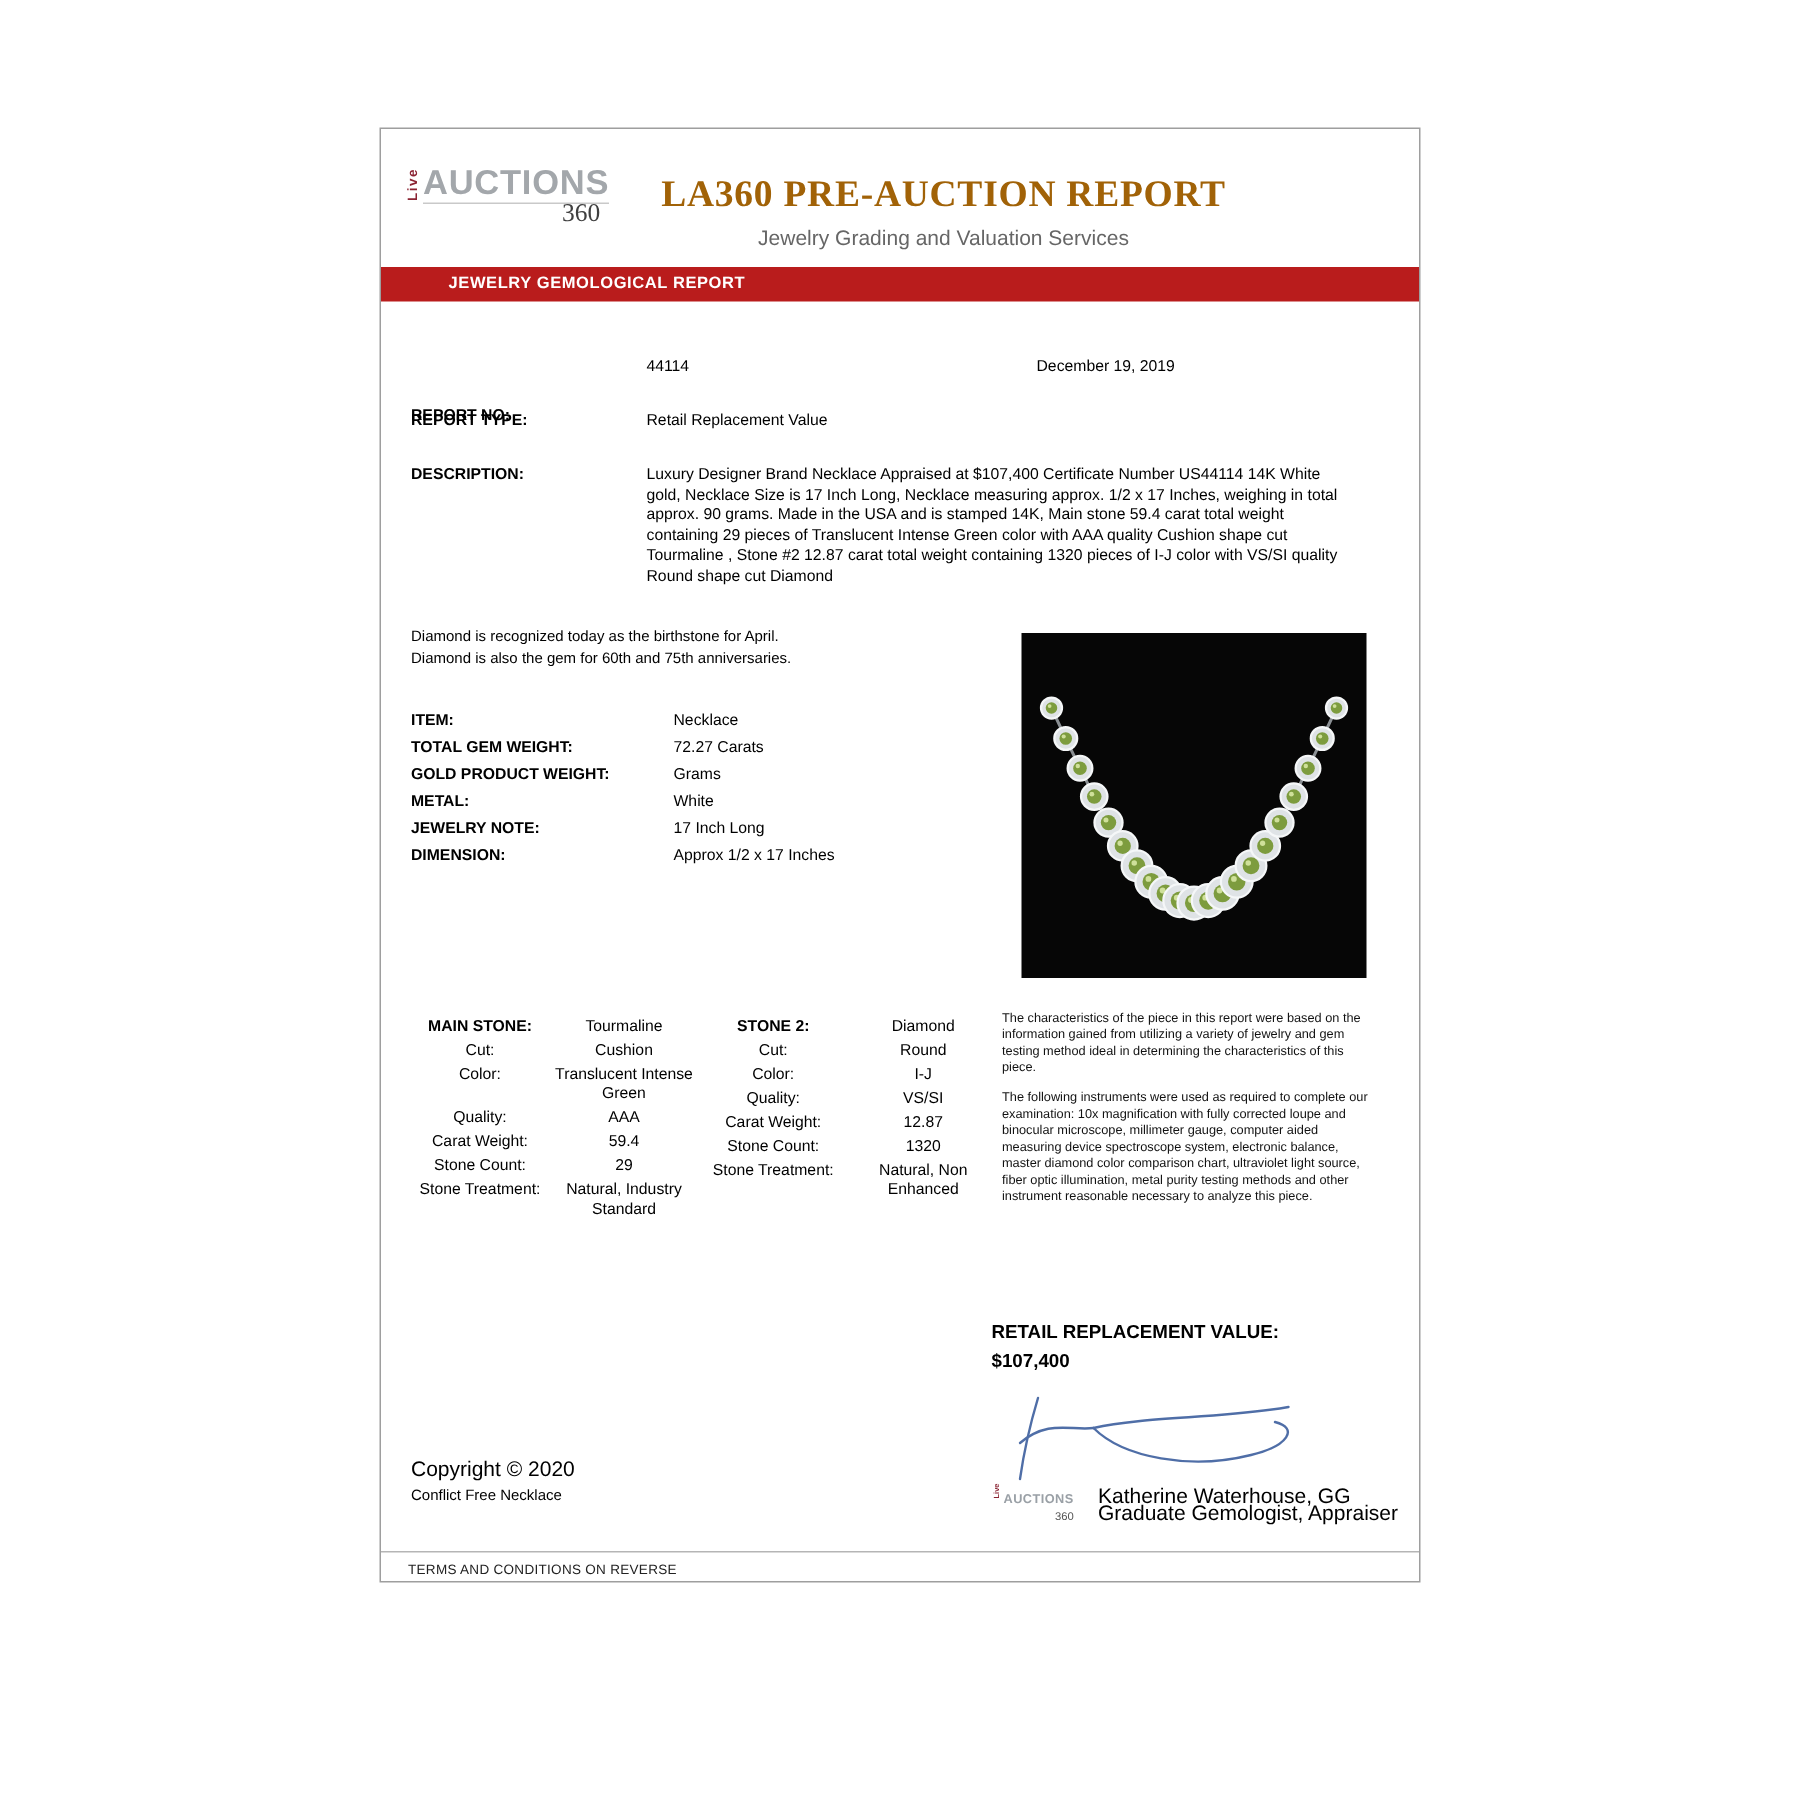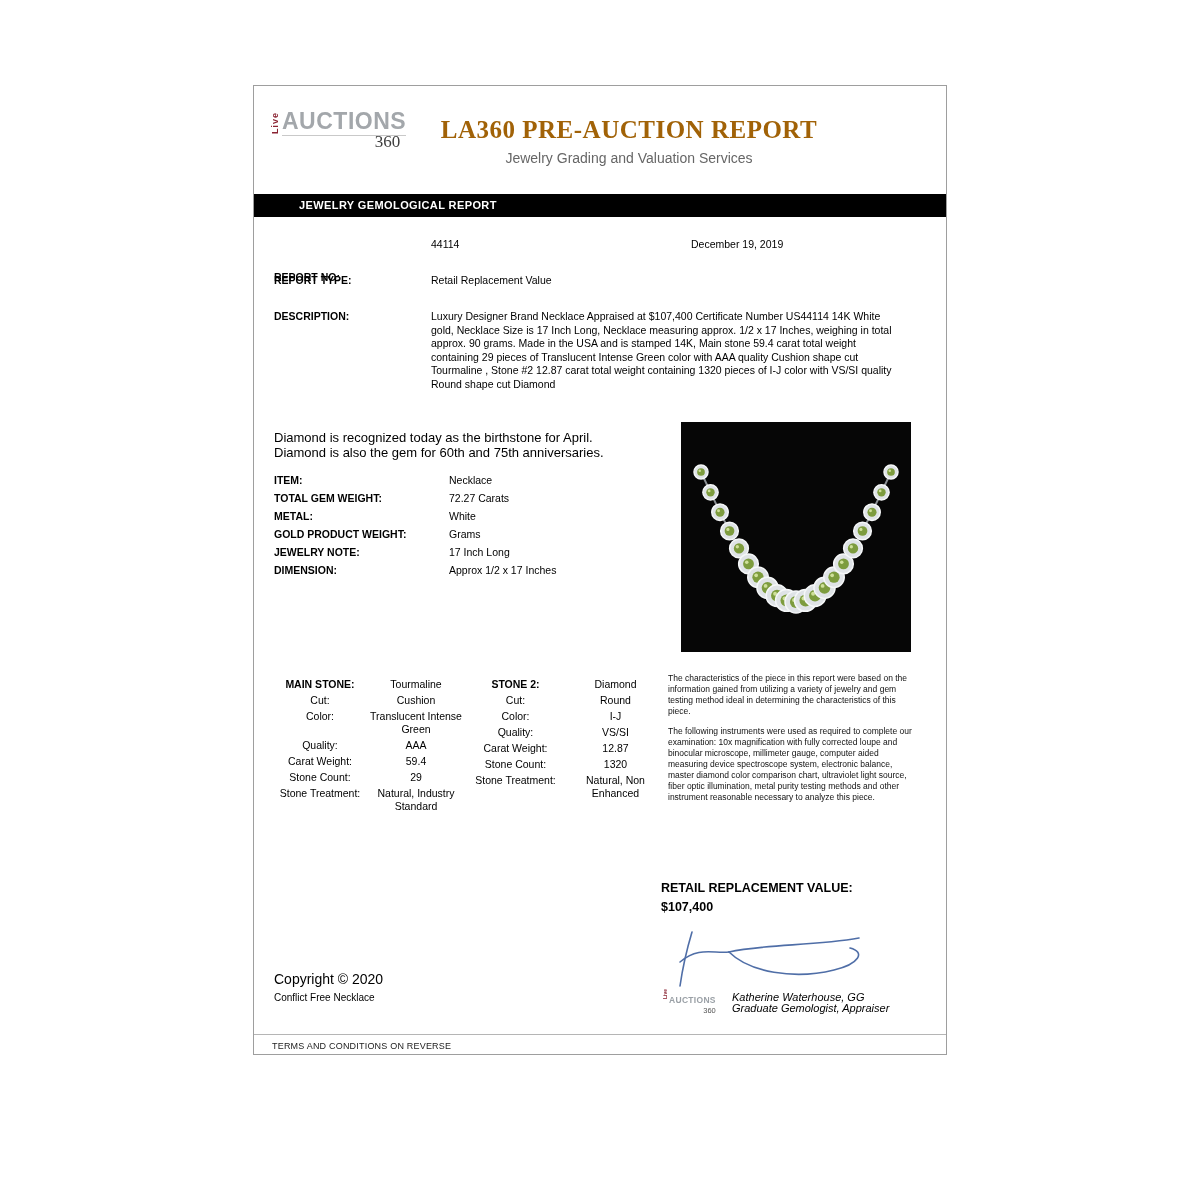--- a/index.html
+++ b/index.html
@@ -17,32 +17,32 @@
     border-bottom: 1px solid #c9c9c9; display: inline-block; }
   .logo-360 { display: block; text-align: right; font-size: 17px; color: #3f3f3f;
     font-family: "Liberation Serif", serif; margin-top: -4px; padding-right: 6px; }
 
   .title { position: absolute; left: 150px; top: 30px; width: 450px; text-align: center;
     font-family: "Liberation Serif", serif; font-weight: bold; font-size: 25px;
     color: #a16207; letter-spacing: 0.5px; }
   .subtitle { position: absolute; left: 150px; top: 64px; width: 450px; text-align: center;
     font-size: 14px; color: #666; }
 
-  .banner { position: absolute; left: 0; top: 108px; width: 100%; height: 23px; background: #000000; }
+  .banner { position: absolute; left: 0; top: 92px; width: 100%; height: 23px; background: #b91c1c; }
   .banner-text { position: absolute; left: 45px; top: 5px; color: #fff; font-size: 11px;
     font-weight: bold; letter-spacing: 0.4px; }
 
   
   .lbl { font-weight: bold; font-size: 10.5px; }
   .val { font-size: 10.5px; }
   .pos { position: absolute; }
   .desc-text { position: absolute; left: 177px; top: 224px; width: 470px;
     font-size: 10.5px; line-height: 13.5px; }
 
-  .gem-note { position: absolute; left: 20px; top: 344px; font-size: 13px; line-height: 15px; }
+  .gem-note { position: absolute; left: 20px; top: 331px; font-size: 10px; line-height: 15px; }
 
   .item-details { position: absolute; left: 20px; top: 388px; width: 390px; }
   .item-row { display: grid; grid-template-columns: 175px 1fr; height: 18px; align-items: start; }
 
   .photo { position: absolute; left: 427px; top: 336px; width: 230px; height: 230px;
     background: #060606; overflow: hidden; }
 
   
   .stone-block { position: absolute; top: 592px; }
   .stone-main { left: 20px; width: 192px; }
@@ -61,21 +61,21 @@
 
   .copyright { position: absolute; left: 20px; top: 885px; font-size: 14px; }
   .conflict { position: absolute; left: 20px; top: 906px; font-size: 10px; }
 
   .signature { position: absolute; left: 400px; top: 838px; width: 240px; height: 70px; }
   .mini-logo { position: absolute; left: 408px; top: 903px; display: flex; align-items: flex-start; }
   .mini-live { writing-mode: vertical-rl; transform: rotate(180deg); font-size: 5px;
     font-weight: bold; color: #8b2332; margin-right: 1px; }
   .mini-auctions { font-size: 8.5px; font-weight: bold; color: #9aa0a6; letter-spacing: 0.3px; }
   .mini-360 { display: block; text-align: right; font-size: 7.5px; color: #555; margin-top: -1px; }
-  .signer { position: absolute; left: 478px; top: 906px; font-size: 11px; line-height: 11px; font-style: italic; }
+  .signer { position: absolute; left: 478px; top: 906px; font-size: 14px; line-height: 11px; }
 
   .divider { position: absolute; left: 0; top: 948px; width: 100%; border-top: 1px solid #b5b5b5; }
   .terms { position: absolute; left: 18px; top: 955px; font-size: 9px; color: #222; letter-spacing: 0.2px; }
 </style>
 </head>
 <body>
 
 <div class="card">
 
   <div class="logo">
@@ -110,26 +110,26 @@
   <div class="item-details">
     <div class="item-row">
       <span class="lbl">ITEM:</span>
       <span class="val">Necklace</span>
     </div>
     <div class="item-row">
       <span class="lbl">TOTAL GEM WEIGHT:</span>
       <span class="val">72.27 Carats</span>
     </div>
     <div class="item-row">
+      <span class="lbl">GOLD PRODUCT WEIGHT:</span>
+      <span class="val">Grams</span>
+    </div>
+    <div class="item-row">
       <span class="lbl">METAL:</span>
       <span class="val">White</span>
-    </div>
-    <div class="item-row">
-      <span class="lbl">GOLD PRODUCT WEIGHT:</span>
-      <span class="val">Grams</span>
     </div>
     <div class="item-row">
       <span class="lbl">JEWELRY NOTE:</span>
       <span class="val">17 Inch Long</span>
     </div>
     <div class="item-row">
       <span class="lbl">DIMENSION:</span>
       <span class="val">Approx 1/2 x 17 Inches</span>
     </div>
   </div>

